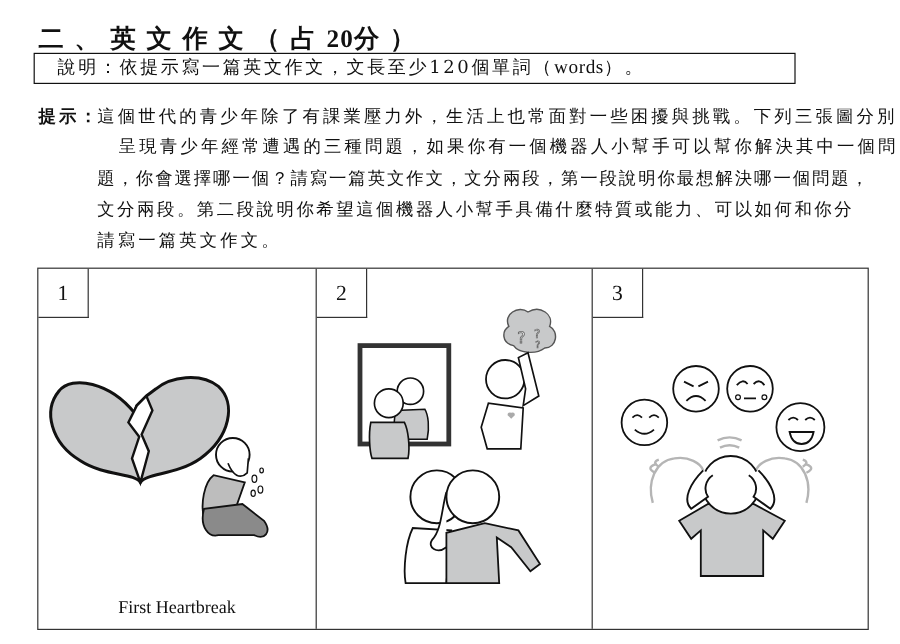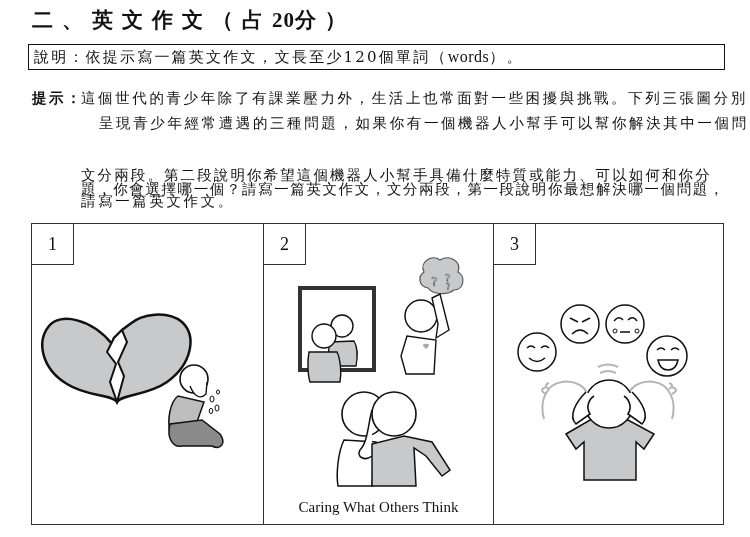--- a/index.html
+++ b/index.html
@@ -1,23 +1,23 @@
 <!DOCTYPE html>
 <html><head>
 <meta charset="utf-8">
 <style>
   html, body { margin:0; padding:0; background:#fff; }
   body { width:750px; height:537px; position:relative; overflow:hidden;
          font-family:"DejaVu Serif","Liberation Serif",serif; color:#111; }
-  .title { position:absolute; left:32px; top:6px; font-size:21px; font-weight:bold;
+  .title { position:absolute; left:32px; top:18px; font-size:21px; font-weight:bold;
            letter-spacing:9px; white-space:nowrap; line-height:28px; }
   .title .num { letter-spacing:1px; font-family:"Liberation Serif",serif; }
-  .instr { position:absolute; left:28px; top:44px; width:697px; height:26px;
+  .instr { position:absolute; left:28px; top:44px; width:635px; height:26px;
            border:1.6px solid #111; box-sizing:border-box; font-size:15px;
-           line-height:23px; padding-left:5px; white-space:nowrap; letter-spacing:2.2px; }
+           line-height:23px; padding-left:19px; white-space:nowrap; letter-spacing:2.2px; }
   .instr .en { font-family:"Liberation Serif",serif; letter-spacing:0.5px; font-size:16px; }
   .prompt { position:absolute; left:32px; top:88px; width:700px; font-size:14.5px; }
   .prompt .line { position:absolute; white-space:nowrap; letter-spacing:2.6px; line-height:20px; }
   .grid { position:absolute; left:31px; top:223px; width:693px; height:302px;
           border:1.2px solid #333; box-sizing:border-box; display:flex; }
   .panel { position:relative; height:100%; box-sizing:border-box; }
   .panel + .panel { border-left:1.2px solid #333; }
   .p1 { width:231px; } .p2 { width:230px; } .p3 { flex:1; }
   .numbox { position:absolute; left:0; top:0; width:42px; height:41px;
             border-right:1.2px solid #333; border-bottom:1.2px solid #333;
@@ -31,21 +31,21 @@
 <body>
 
 <div class="title"><span>二、英文作文（占</span><span class="num">20</span><span>分）</span></div>
 
 <div class="instr"><span>說明：</span><span>依提示寫一篇英文作文，文長至少120個單詞（</span><span class="en">words</span><span>）。</span></div>
 
 <div class="prompt">
   <div class="line" style="left:0;top:0;font-weight:bold;">提示：</div>
   <div class="line" style="left:49px;top:0;">這個世代的青少年除了有課業壓力外，生活上也常面對一些困擾與挑戰。下列三張圖分別</div>
   <div class="line" style="left:67px;top:25px;">呈現青少年經常遭遇的三種問題，如果你有一個機器人小幫手可以幫你解決其中一個問</div>
-  <div class="line" style="left:49px;top:51px;letter-spacing:1.6px;margin-top:40px;">題，你會選擇哪一個？請寫一篇英文作文，文分兩段，第一段說明你最想解決哪一個問題，</div>
+  <div class="line" style="left:49px;top:51px;letter-spacing:1.6px;">題，你會選擇哪一個？請寫一篇英文作文，文分兩段，第一段說明你最想解決哪一個問題，</div>
   <div class="line" style="left:49px;top:77px;letter-spacing:2.1px;">文分兩段。第二段說明你希望這個機器人小幫手具備什麼特質或能力、可以如何和你分</div>
   <div class="line" style="left:49px;top:103px;">請寫一篇英文作文。</div>
 </div>
 
 <div class="grid">
 
   <div class="panel p1">
     <svg class="art" width="231" height="300">
 
       <path d="M80,120 C60,95 28,88 17,102 C4,118 10,145 35,160 C55,173 80,170 85,178 C90,170 115,172 135,158 C160,140 165,112 150,98 C135,86 110,90 98,100 L90,106 L82,114 Z" fill="#c8c9ca" stroke="#111" stroke-width="2.5"></path>
@@ -56,20 +56,21 @@
         <path d="M146,172 C138,178 135,196 138,208 L160,212 L172,178 Z" fill="#bdbdbd" stroke="#111" stroke-width="1.5"></path>
         <path d="M138,200 C134,215 142,224 150,222 L180,222 C188,226 195,220 188,210 L170,196 Z" fill="#8a8a8a" stroke="#111" stroke-width="1.5"></path>
         <path d="M158,162 C162,172 168,176 174,170 L175,158" fill="#fff" stroke="#111" stroke-width="1.4"></path>
         <ellipse cx="180" cy="175" rx="2" ry="3" fill="none" stroke="#111" stroke-width="1"></ellipse>
         <ellipse cx="185" cy="184" rx="2" ry="3" fill="none" stroke="#111" stroke-width="1"></ellipse>
         <ellipse cx="179" cy="187" rx="1.8" ry="2.6" fill="none" stroke="#111" stroke-width="1"></ellipse>
         <ellipse cx="186" cy="168" rx="1.5" ry="2" fill="none" stroke="#111" stroke-width="1"></ellipse>
       </g>
     </svg>
     <div class="numbox">1</div>
+    <div class="caption">First Heartbreak</div>
   </div>
 
   <div class="panel p2">
     <svg class="art" width="230" height="300">
 
       <rect x="36" y="64" width="74" height="82" fill="#fff" stroke="#333" stroke-width="4"></rect>
       <g>
         <circle cx="78" cy="102" r="11" fill="#fff" stroke="#111" stroke-width="1.4"></circle>
         <path d="M66,118 C64,125 64,138 66,142 L92,142 C94,132 93,122 90,117 Z" fill="#c8c9ca" stroke="#111" stroke-width="1.3"></path>
         <circle cx="60" cy="112" r="12" fill="#fff" stroke="#111" stroke-width="1.4"></circle>
@@ -89,21 +90,20 @@
 
       <g>
         <circle cx="100" cy="190" r="22" fill="#fff" stroke="#111" stroke-width="1.6"></circle>
         <path d="M80,216 C74,228 72,250 74,262 L108,262 L112,218 Z" fill="#fff" stroke="#111" stroke-width="1.5"></path>
         <path d="M108,186 C104,200 104,218 96,226 C92,232 100,238 108,232" fill="#fff" stroke="#111" stroke-width="1.5"></path>
         <circle cx="130" cy="190" r="22" fill="#fff" stroke="#111" stroke-width="1.6"></circle>
         <path d="M108,220 L108,262 L152,262 L150,224 L162,232 L178,252 L186,246 L168,218 L140,212 Z" fill="#c8c9ca" stroke="#111" stroke-width="1.5"></path>
       </g>
     </svg>
     <div class="numbox">2</div>
-    <div class="caption">Caring What Others Think</div>
   </div>
 
   <div class="panel p3">
     <svg class="art" width="230" height="300">
 
       <g fill="#fff" stroke="#111" stroke-width="1.5">
         <g>
             <circle cx="43" cy="128" r="19"></circle>
             <path d="M33,124 q4,-4 8,0 M47,124 q4,-4 8,0 M35,134 q8,7 16,0" fill="none"></path>
           </g>

